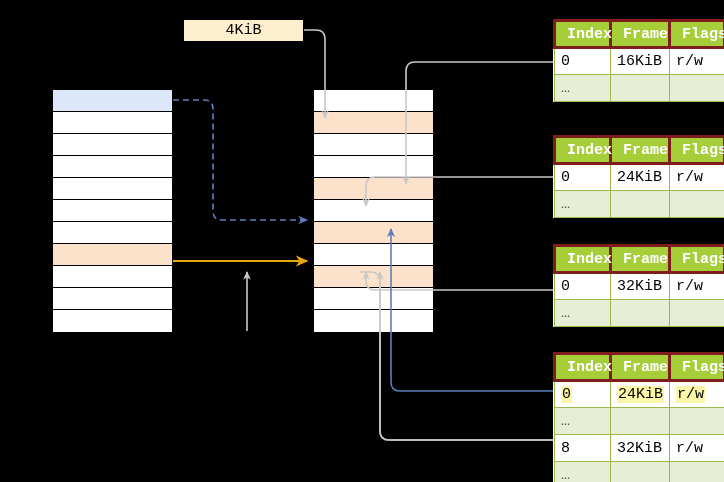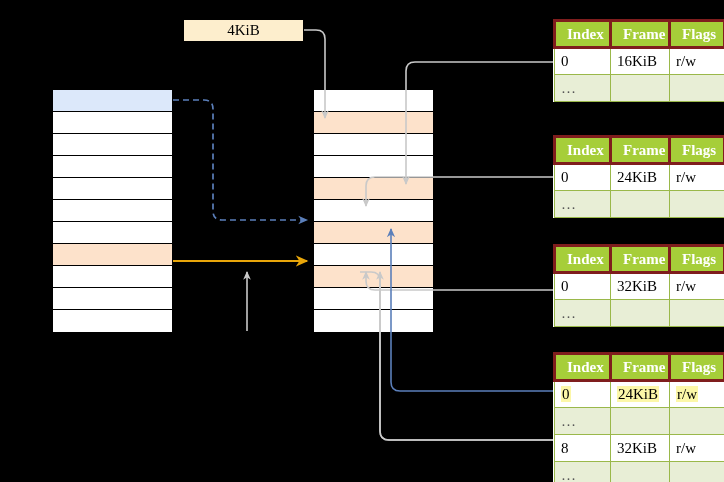--- a/index.html
+++ b/index.html
@@ -1,18 +1,18 @@
 <!DOCTYPE html>
 <html><head>
 <meta charset="utf-8">
 <style>
   html,body{margin:0;padding:0;background:#000;}
   #root{
     position:relative;width:724px;height:482px;background:#000;overflow:hidden;
-    font-family:Liberation Serif, serif;
+    font-family:Liberation Mono, monospace;
   }
 
   
   .col{position:absolute;border:1px solid #000;box-sizing:border-box;}
   .cell{
     box-sizing:border-box;width:100%;height:22px;
     border-bottom:1px solid #000;background:#ffffff;
   }
   .cell:last-child{border-bottom:none;}
   .cell.blue{background:#dce8fa;}

